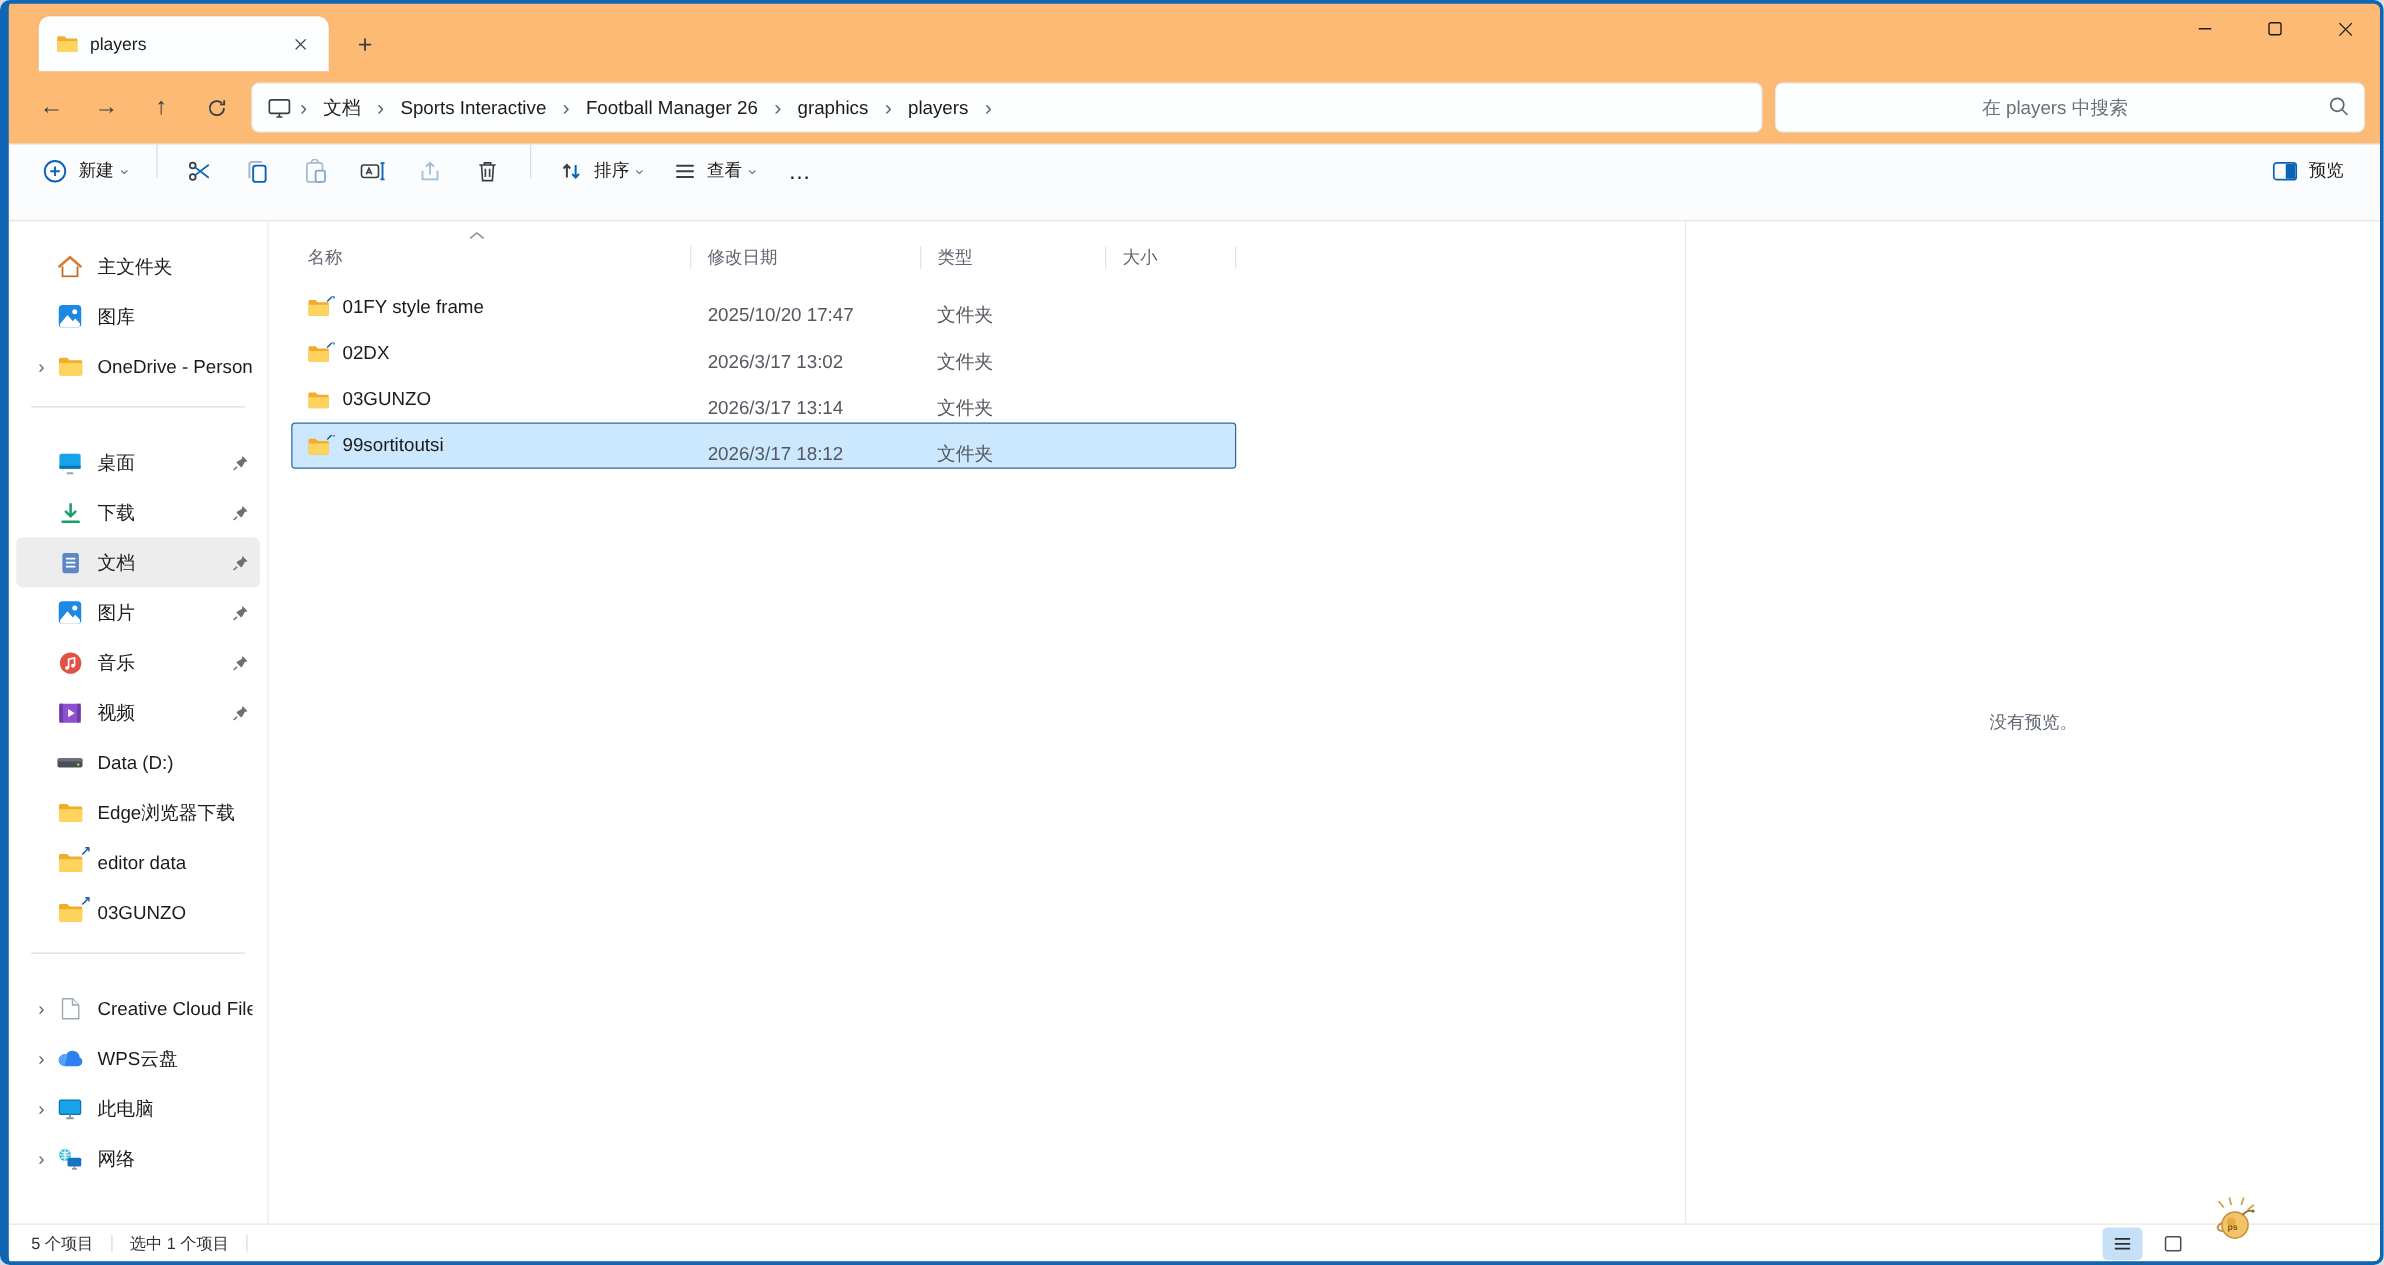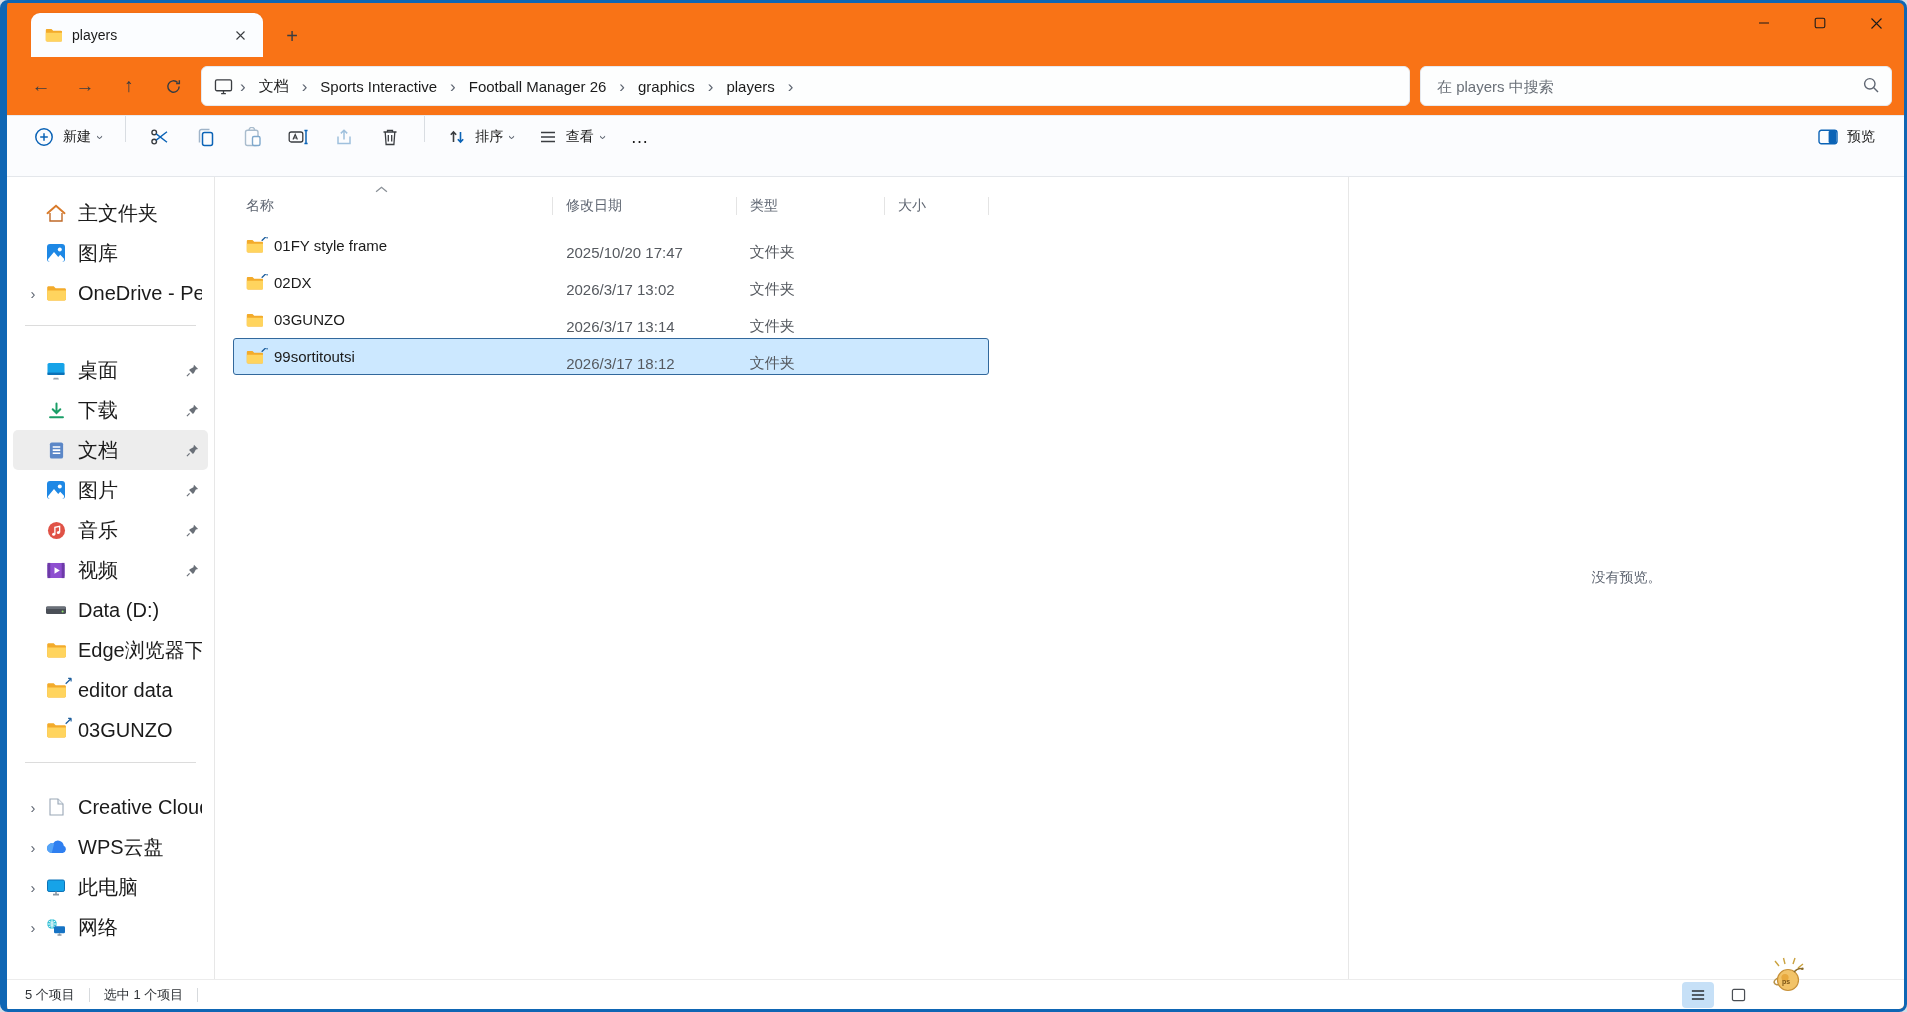--- a/index.html
+++ b/index.html
@@ -1,19 +1,19 @@
 <!DOCTYPE html>
 <html><head>
 <meta charset="utf-8">
 <style>
   html,body{margin:0;padding:0;background:#d7dde6;font-family:"Liberation Sans","DejaVu Sans",sans-serif;}
   *{box-sizing:border-box;}
   .window{
     width:1907px;height:1012px;display:flex;flex-direction:column;
-    background:#f97316;border:3px solid #0f66b4;border-left-width:7px;border-radius:8px;
+    background:#fdba74;border:3px solid #0f66b4;border-left-width:7px;border-radius:8px;
     overflow:hidden;position:relative;
   }
   
   .tabbar{height:54px;display:flex;align-items:flex-end;padding-left:24px;position:relative;flex:0 0 auto;}
   .tab{width:232px;height:44px;background:#fbfdff;border-radius:9px 9px 0 0;display:flex;align-items:center;
        padding:0 10px 0 14px;gap:10px;box-shadow:0 -1px 2px rgba(0,0,0,.04);}
   .tab-label{font-size:14px;color:#1b1b1b;flex:1;}
   .tab-close{width:26px;height:26px;border:none;background:transparent;border-radius:4px;display:flex;align-items:center;justify-content:center;cursor:pointer;}
   .newtab{width:34px;height:34px;margin:0 0 4px 12px;border:none;background:transparent;font-size:20px;color:#3a3d41;border-radius:6px;cursor:pointer;}
   .win-controls{position:absolute;top:0;right:0;display:flex;}
@@ -21,41 +21,41 @@
   
   .navbar{height:58px;display:flex;align-items:center;padding:0 8px 0 12px;flex:0 0 auto;}
   .nav-btn{width:44px;height:40px;border:none;background:transparent;border-radius:6px;display:flex;align-items:center;justify-content:center;
            font-size:19px;color:#3a3d41;cursor:pointer;}
   .crumb-bar{flex:1;height:40px;margin:0 10px 0 6px;background:#fdfefe;border:1px solid #e6e9ee;border-radius:6px;
              display:flex;align-items:center;padding:0 10px;gap:2px;overflow:hidden;}
   .crumb{border:none;background:transparent;font-size:15px;color:#1b1b1b;padding:5px 9px;border-radius:4px;cursor:pointer;white-space:nowrap;}
   .crumb-chev{color:#5f6672;font-size:17px;padding:0 2px;line-height:1;}
   .search-box{width:472px;height:40px;position:relative;margin-right:4px;}
   .search-box input{width:100%;height:100%;background:#fdfefe;border:1px solid #e6e9ee;border-radius:6px;
-                    padding:0 40px 0 16px;font-size:15px;color:#1b1b1b;font-family:inherit;outline:none;}
+                    padding:0 40px 0 16px;font-size:15px;color:#1b1b1b;font-family:inherit;outline:none;text-align:center;}
   .search-box input::placeholder{color:#6a7078;opacity:1;}
   .search-ic{position:absolute;right:12px;top:10px;}
   
   .toolbar{height:62px;background:#fbfcfe;border-top:1px solid #e8ebf0;border-bottom:1px solid #e4e7eb;
            display:flex;align-items:flex-start;padding:0 18px 0 16px;gap:2px;flex:0 0 auto;}
   .tb-btn{height:42px;border:none;background:transparent;border-radius:6px;display:flex;align-items:center;gap:9px;
           padding:0 11px;font-size:14px;color:#1b1b1b;cursor:pointer;font-family:inherit;}
   .tb-ic{width:44px;height:42px;padding:0;justify-content:center;}
   .tb-sep{width:1px;height:26px;background:#d9dde2;margin:0 10px;}
   .dd-chev{font-size:13px;color:#5f6672;display:inline-block;transform:rotate(90deg);margin-left:-2px;}
   .tb-spacer{flex:1;}
   .more-btn{font-size:18px;letter-spacing:1px;color:#1b1b1b;}
   
   .main{flex:1;display:flex;background:#fff;min-height:0;}
   .sidebar{width:208px;flex:0 0 auto;padding-top:16px;border-right:1px solid #e7e7e7;overflow:hidden;}
   .side-item{height:40px;margin:0 6px 0 6px;display:flex;align-items:center;border-radius:5px;padding:0 6px 0 8px;cursor:pointer;}
   .side-item.selected{background:#ededed;}
   .side-chev{width:24px;flex:0 0 auto;color:#5f6672;font-size:15px;text-align:center;}
   .side-ic{width:22px;flex:0 0 auto;display:flex;justify-content:center;margin-right:11px;position:relative;}
-  .side-label{flex:1;font-size:20px;color:#1b1b1b;white-space:nowrap;overflow:hidden;}
+  .side-label{flex:1;font-size:15px;color:#1b1b1b;white-space:nowrap;overflow:hidden;}
   .side-pin{width:20px;flex:0 0 auto;display:flex;justify-content:center;}
   .side-divider{height:1px;background:#dcdcdc;margin:12px 18px 24px 18px;}
   
   .filearea{flex:1;padding:12px 0 0 18px;position:relative;min-width:0;}
   .sortcaret{position:absolute;top:2px;left:160px;}
   .header-row{display:flex;width:756px;height:34px;align-items:center;color:#5f6672;font-size:14px;}
   .hcell{position:relative;height:100%;display:flex;align-items:center;padding-left:13px;cursor:pointer;}
   .hcell::after{content:"";position:absolute;right:0;top:8px;height:18px;width:1px;background:#e4e4e4;}
   .h-name{width:320px;}
   .h-date{width:184px;}

